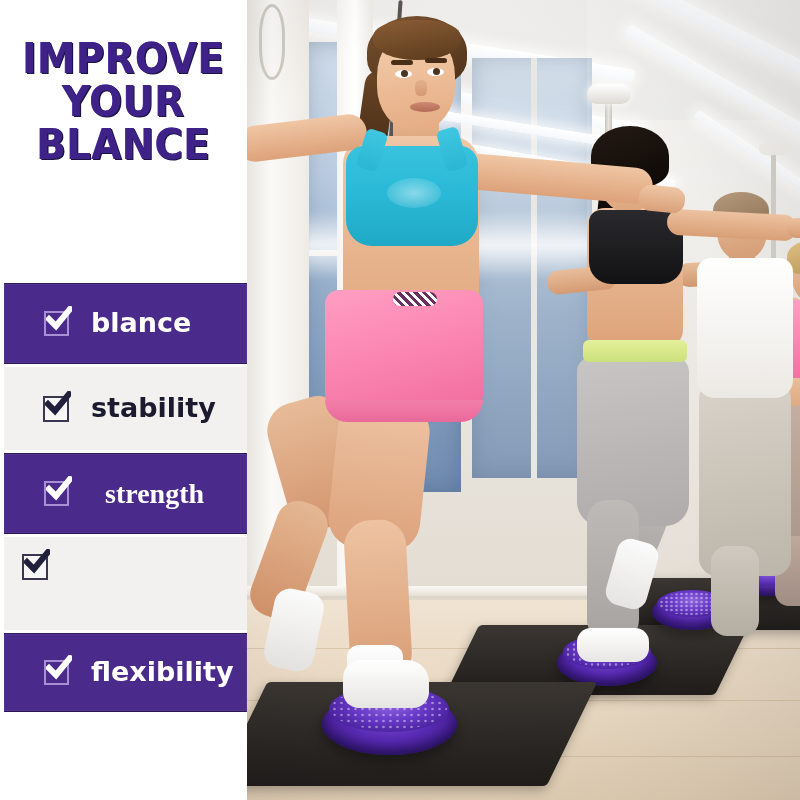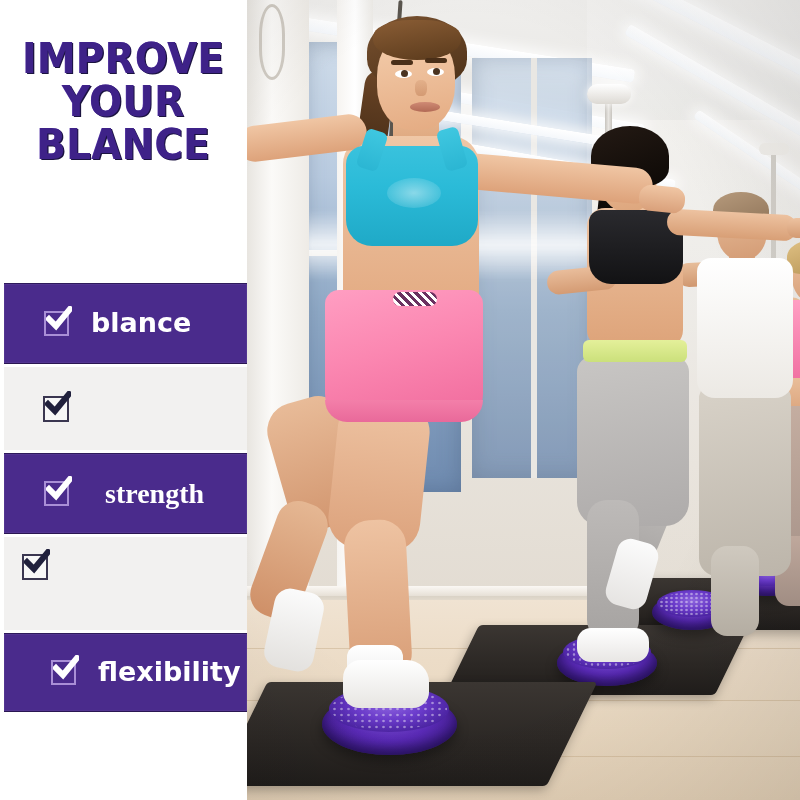--- a/index.html
+++ b/index.html
@@ -109,21 +109,21 @@
   #row-1 .label{font-size:27px;margin-left:22px;}
 
   #row-2{height:81px;}
   #row-2 .cb{margin-left:40px;}
   #row-2 .label{font-size:28px;margin-left:36px;font-family:Liberation Serif, serif;}
 
   #row-3{height:93px;align-items:flex-start;}
   #row-3 .cb{margin-left:18px;margin-top:17px;}
   #row-3 .label{font-size:25px;margin-left:9px;margin-top:11px;text-align:right;padding-right:4px;letter-spacing:-0.2px;}
 
-  #row-4{height:79px;padding-left:7px;}
+  #row-4{height:79px;}
   #row-4 .cb{margin-left:40px;}
   #row-4 .label{font-size:27px;margin-left:22px;}
 
   .row-gap{height:3px;background:#ffffff;width:247px;}
 
   
   #photo{
     position:absolute;left:247px;top:0;width:553px;height:800px;
     overflow:hidden;
     background:#e9e3db;
@@ -371,20 +371,21 @@
 
       <div class="feature-row light" id="row-1">
         <span class="cb">
           <span class="cb-box"></span>
           <span class="cb-tick">
             <svg viewBox="0 0 26 26" aria-hidden="true">
               <path d="M3 13 L10 20 L24 3" fill="none" stroke="#20203c" stroke-width="6" stroke-linecap="square" stroke-linejoin="miter"></path>
             </svg>
           </span>
         </span>
+        <span class="label">stability</span>
       </div>
       <div class="row-gap"></div>
 
       <div class="feature-row dark" id="row-2">
         <span class="cb">
           <span class="cb-box"></span>
           <span class="cb-tick">
             <svg viewBox="0 0 26 26" aria-hidden="true">
               <path d="M3 13 L10 20 L24 3" fill="none" stroke="#ffffff" stroke-width="6" stroke-linecap="square" stroke-linejoin="miter"></path>
             </svg>

